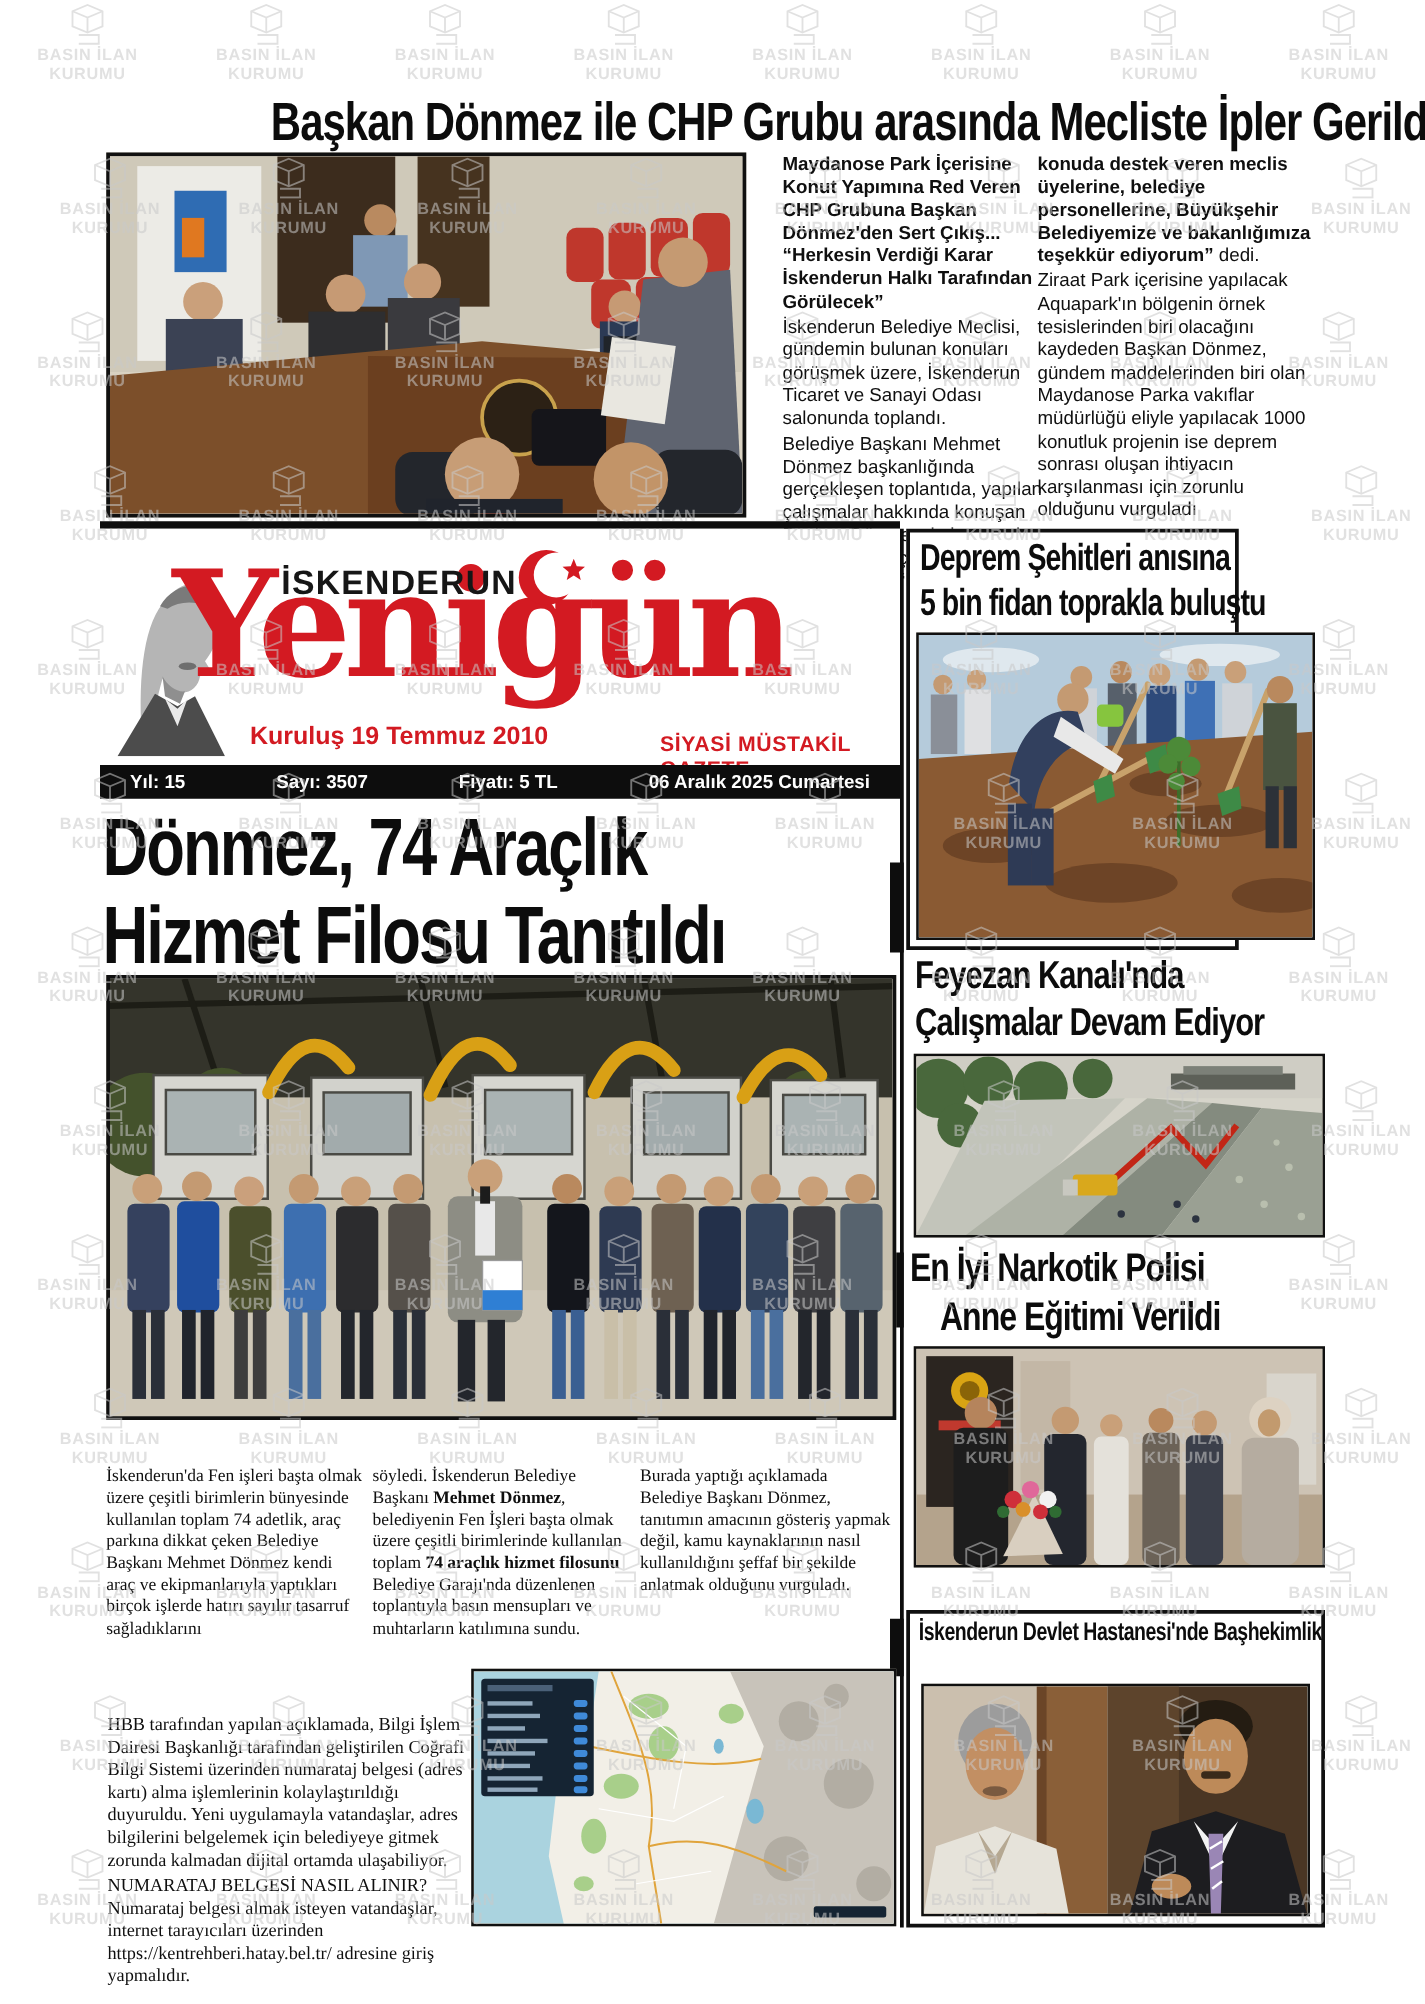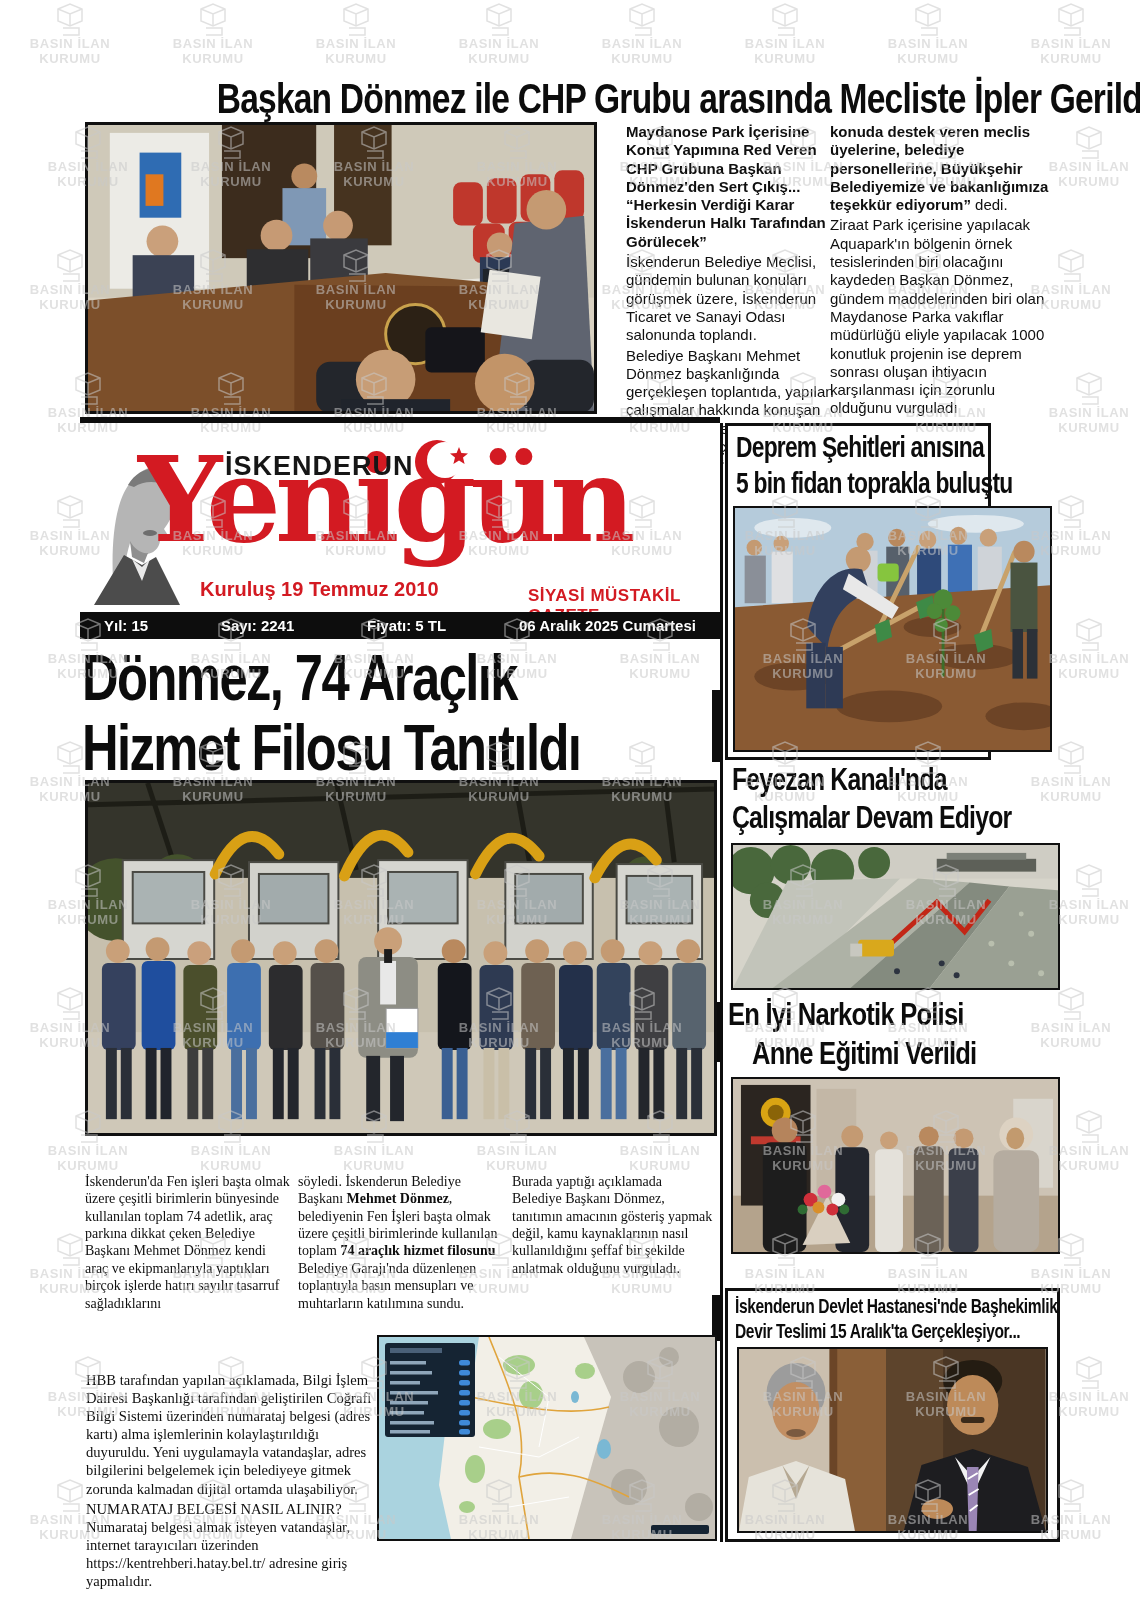--- a/index.html
+++ b/index.html
@@ -115,21 +115,21 @@
       <circle cx="25" cy="27" r="22" fill="#d31a22"></circle>
       <circle cx="33" cy="25" r="18" fill="#ffffff"></circle>
       <polygon fill="#d31a22" points="47,12 49.4,18 56,18.4 51,22.6 52.6,29 47,25.4 41.4,29 43,22.6 38,18.4 44.6,18"></polygon>
     </svg>
     <div class="abs" style="left:120px;top:155px;font-size:20px;font-weight:bold;color:#d31a22;">Kuruluş 19 Temmuz 2010</div>
     <div class="abs" style="left:448px;top:163px;font-size:17px;font-weight:bold;color:#d31a22;letter-spacing:.5px;">SİYASİ MÜSTAKİL GAZETE</div>
   </div>
 
   <div id="infobar" class="abs" style="left:80px;top:612px;width:640px;height:27px;">
     <span>Yıl: 15</span>
-    <span>Sayı: 2241</span>
+    <span>Sayı: 3507</span>
     <span>Fiyatı: 5 TL</span>
     <span>06 Aralık 2025 Cumartesi</span>
   </div>
 
   <div class="hl" style="left:82px;top:640px;font-size:65px;">
     <span class="cond" style="letter-spacing:-2px;">Dönmez, 74 Araçlık</span>
   </div>
   <div class="hl" style="left:82px;top:710px;font-size:65px;">
     <span class="cond" style="letter-spacing:-2px;">Hizmet Filosu Tanıtıldı</span>
   </div>
@@ -472,23 +472,20 @@
           <circle cx="70" cy="132" r="5" fill="#2f6b33"></circle>
           <circle cx="112" cy="132" r="5" fill="#2f6b33"></circle>
       </g>
     </svg>
   </div>
 
   <div class="sidebox" style="left:725px;top:1288px;width:335px;height:254px;">
     <div class="hl" style="left:7px;top:3px;font-size:20.5px;">
       <span class="cond" style="transform:scaleX(.76);letter-spacing:-.5px;">İskenderun Devlet Hastanesi'nde Başhekimlik</span>
     </div>
-    <div class="hl" style="left:7px;top:28px;font-size:20.5px;">
-      <span class="cond" style="transform:scaleX(.76);letter-spacing:-.5px;">Devir Teslimi 15 Aralık'ta Gerçekleşiyor...</span>
-    </div>
     <div class="ph thin" style="left:9px;top:56px;width:311px;height:186px;display:flex;">
       <svg viewBox="0 0 150 182" preserveAspectRatio="none" style="width:48%;height:100%;">
         <rect width="150" height="182" fill="#cbbfae"></rect>
         <rect x="98" y="0" width="52" height="182" fill="#8a5f38"></rect>
         <rect x="92" y="0" width="8" height="182" fill="#6b4527"></rect>
         <circle cx="58" cy="44" r="30" fill="#9c9c9c"></circle>
         <ellipse cx="58" cy="62" rx="24" ry="29" fill="#c28f63"></ellipse>
         <ellipse cx="58" cy="84" rx="10" ry="4" fill="#7a5a40"></ellipse>
         <path d="M0,182 L10,128 L58,112 L108,130 L118,182 Z" fill="#e6e3da"></path>
         <polygon points="44,116 58,136 72,116 58,150" fill="#b5a892"></polygon>

